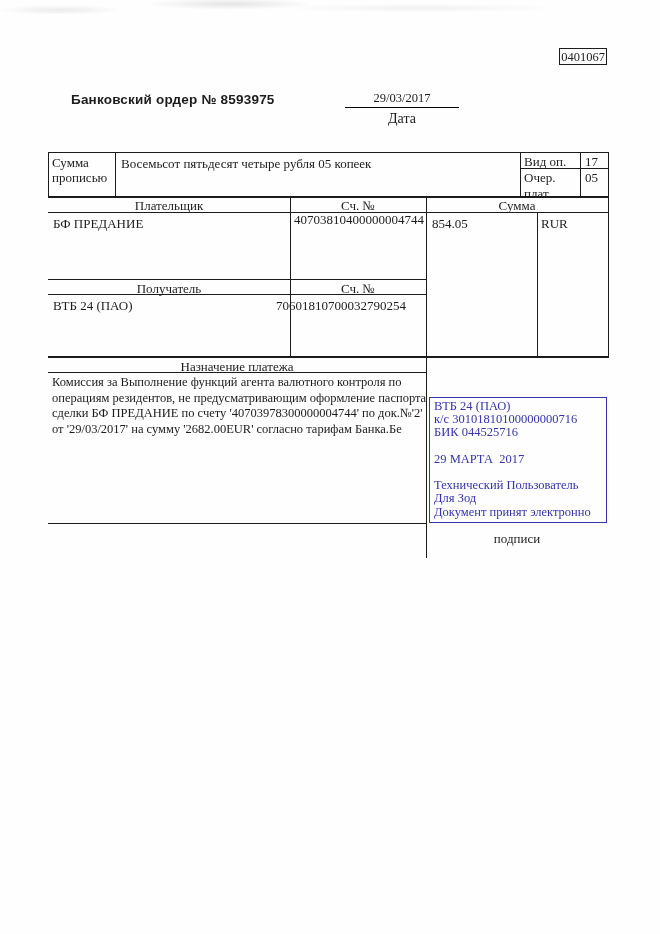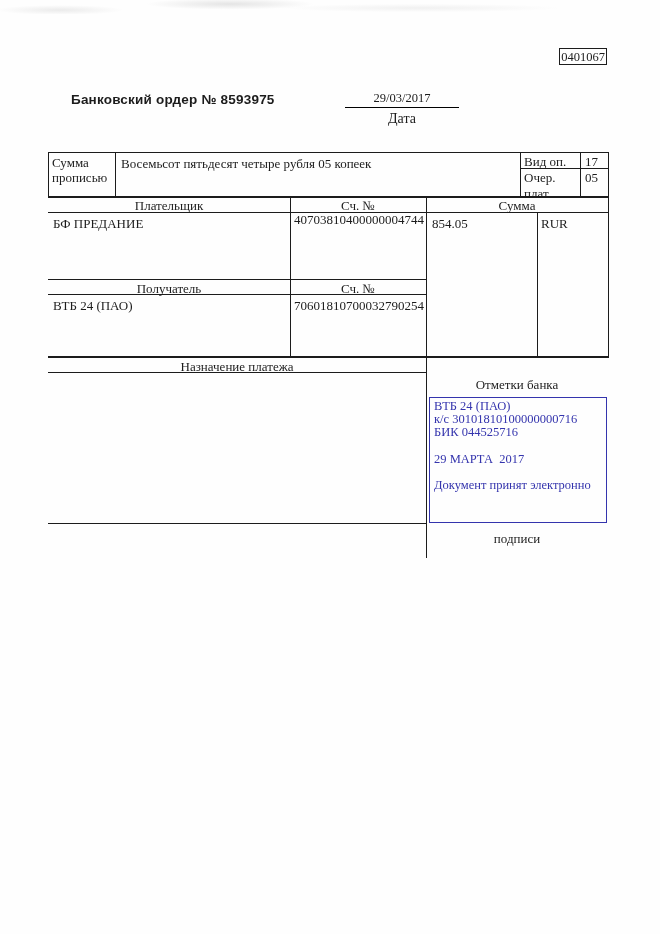--- a/index.html
+++ b/index.html
@@ -94,31 +94,32 @@
 
   <div class="t" style="left:53px;top:216px;font-family:Liberation Serif, serif;">БФ ПРЕДАНИЕ</div>
   <div class="t" style="left:294px;top:212px;">40703810400000004744</div>
   <div class="t" style="left:432px;top:216px;">854.05</div>
   <div class="t" style="left:541px;top:216px;">RUR</div>
 
   <div class="t ctr" style="left:48px;top:281px;width:242px;">Получатель</div>
   <div class="t ctr" style="left:290px;top:281px;width:136px;">Сч. №</div>
 
   <div class="t" style="left:53px;top:298px;">ВТБ 24 (ПАО)</div>
-  <div class="t" style="left:294px;top:298px;text-align:center;">70601810700032790254</div>
+  <div class="t" style="left:276px;top:298px;text-align:center;">70601810700032790254</div>
 
   <div class="t ctr" style="left:48px;top:359px;width:378px;">Назначение платежа</div>
+  <div class="purpose">Комиссия за Выполнение функций агента валютного контроля по операциям резидентов, не предусматривающим оформление паспорта сделки БФ ПРЕДАНИЕ по счету '40703978300000004744' по док.№'2' от '29/03/2017' на сумму '2682.00EUR' согласно тарифам Банка.Бе</div>
 
-  <div class="t ctr" style="left:426px;top:377px;width:182px;">Отметки банка</div>
 
   <div class="stampbox" style="color: rgb(52, 52, 173); border-color: rgb(52, 52, 173);">
     <div class="stamp-line">ВТБ 24 (ПАО)</div>
     <div class="stamp-line">к/с 30101810100000000716</div>
     <div class="stamp-line">БИК 044525716</div>
     <div class="stamp-line"></div>
     <div class="stamp-line">29 МАРТА  2017</div>
     <div class="stamp-line"></div>
+    <div class="stamp-line">Технический Пользователь Для Зод</div>
     <div class="stamp-line">Документ принят электронно</div>
   </div>
 
   <div class="t ctr" style="left:426px;top:531px;width:182px;">подписи</div>
 
 </div>
 
 </body></html>

